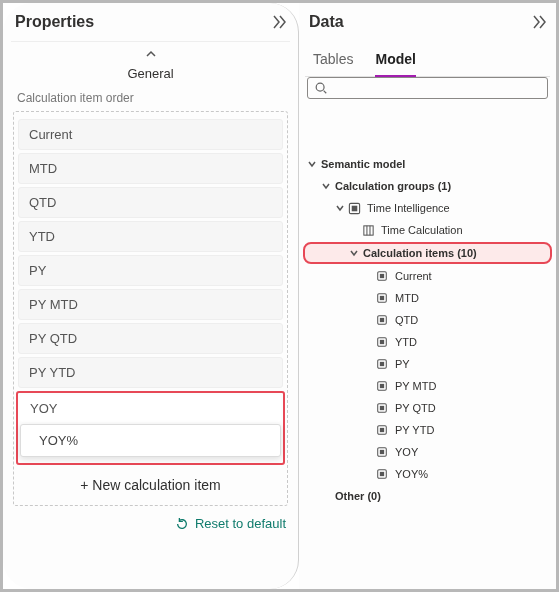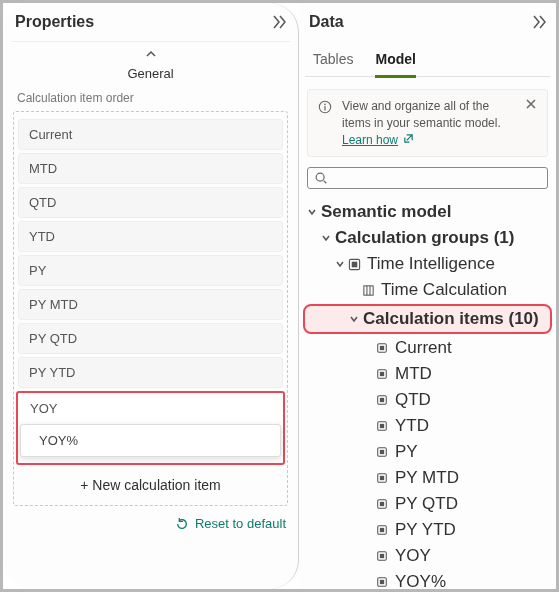--- a/index.html
+++ b/index.html
@@ -121,21 +121,21 @@
   }
   .tab {
     padding: 4px 0 8px 0;
     color: #666;
     cursor: pointer;
     font-size: 14px;
   }
   .tab.active {
     color: #222;
     font-weight: 600;
-    border-bottom: 3px solid #4d7c0f;
+    border-bottom: 3px solid #a21caf;
     margin-bottom: -2px;
   }
   .info-banner {
     display: flex;
     align-items: flex-start;
     gap: 10px;
     background: #faf9f8;
     border: 1px solid #edebe9;
     border-radius: 3px;
     padding: 8px 10px;
@@ -157,21 +157,21 @@
   }
   .search-wrap input {
     flex: 1;
     border: none;
     outline: none;
     font-style: italic;
     color: #888;
     background: transparent;
     font-size: 13px;
   }
-  .tree { font-size: 17px; }
+  .tree { font-size: 11px; margin-top: 44px; }
   .tree-row {
     display: flex;
     align-items: center;
     padding: 3px 0 3px 0;
     cursor: pointer;
     min-height: 22px;
   }
   .tree-row .caret { width: 14px; display: inline-flex; justify-content: center; }
   .tree-label { padding-left: 2px; }
   .bold { font-weight: 600; }
@@ -251,37 +251,20 @@
             <path d="M2 1 L7 7 L2 13 M8 1 L13 7 L8 13" fill="none" stroke="#555" stroke-width="1.5"></path>
           </svg>
       </span>
     </div>
 
     <div class="tabs">
       <div class="tab">Tables</div>
       <div class="tab active">Model</div>
     </div>
 
-    <div class="info-banner">
-      <svg width="14" height="14" viewBox="0 0 16 16" style="margin-top:2px;flex:0 0 auto;">
-        <circle cx="8" cy="8" r="6.5" fill="none" stroke="#666" stroke-width="1.2"></circle>
-        <circle cx="8" cy="5" r="0.9" fill="#666"></circle>
-          <rect x="7.3" y="7" width="1.4" height="5" fill="#666"></rect>
-      </svg>
-      <span class="info-text">
-        <span>View and organize all of the items in your semantic model. </span><a>Learn how</a>
-        <svg class="open-icon" width="11" height="11" viewBox="0 0 12 12">
-            <path d="M4 2 H10 V8 M10 2 L4 8" stroke="#0f7b6c" stroke-width="1.3" fill="none"></path>
-            <path d="M2 5 V10 H7" stroke="#0f7b6c" stroke-width="1.3" fill="none"></path>
-          </svg>
-      </span>
-      <svg width="12" height="12" viewBox="0 0 12 12" style="cursor:pointer;flex:0 0 auto;">
-        <path d="M2 2 L10 10 M10 2 L2 10" stroke="#666" stroke-width="1.5"></path>
-      </svg>
-    </div>
 
     <div class="search-wrap">
       <svg width="14" height="14" viewBox="0 0 16 16">
         <circle cx="7" cy="7" r="4.5" fill="none" stroke="#666" stroke-width="1.4"></circle>
           <path d="M11 11 L14 14" stroke="#666" stroke-width="1.4"></path>
       </svg>
     </div>
 
     <div class="tree">
       <div class="tree-row">

